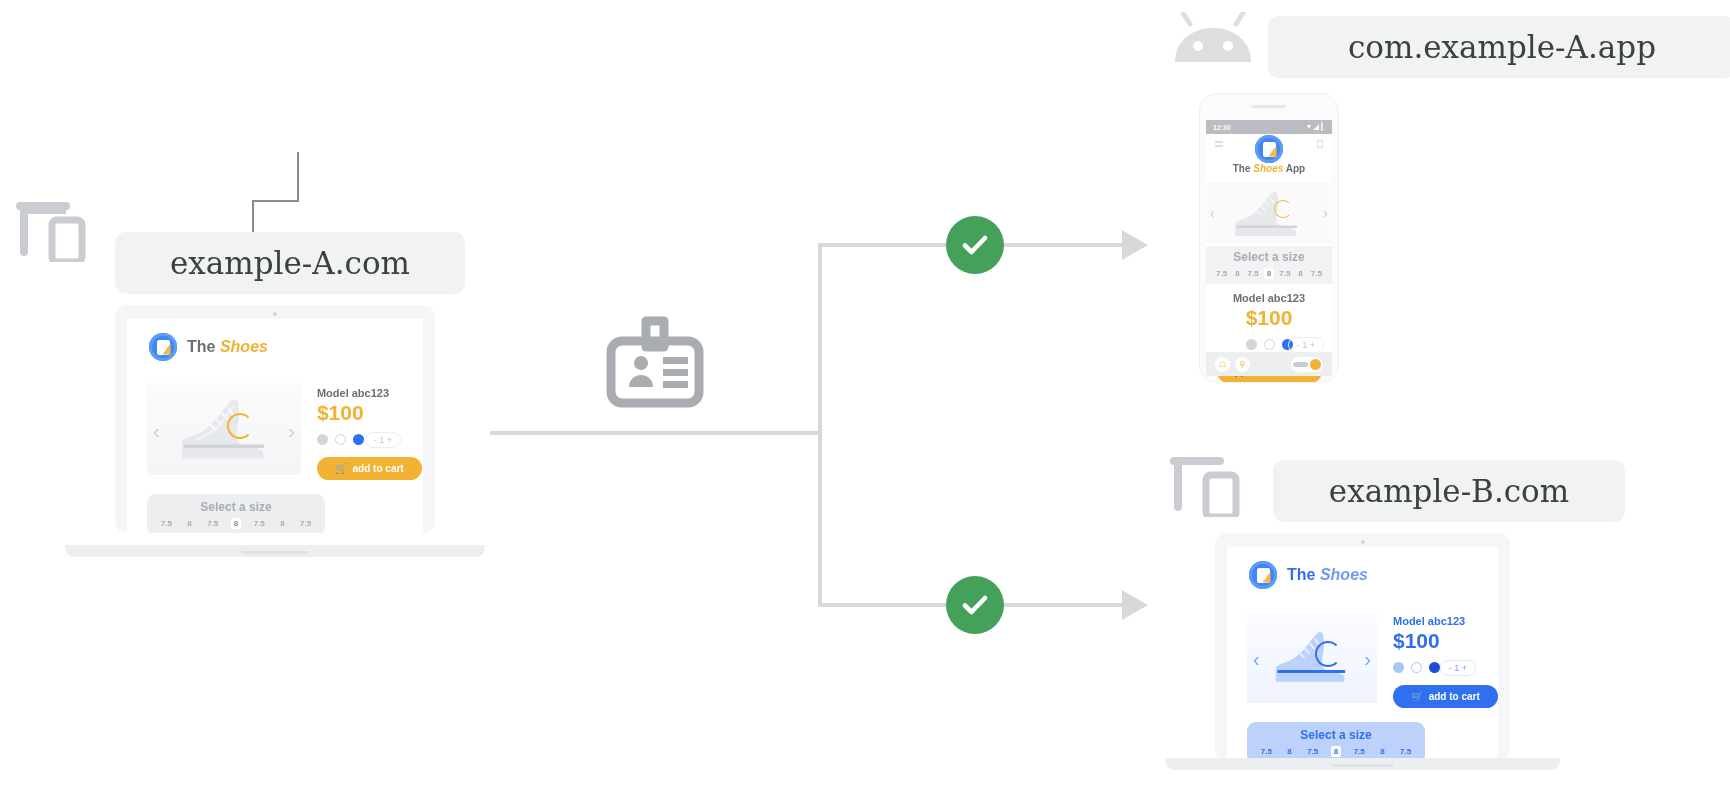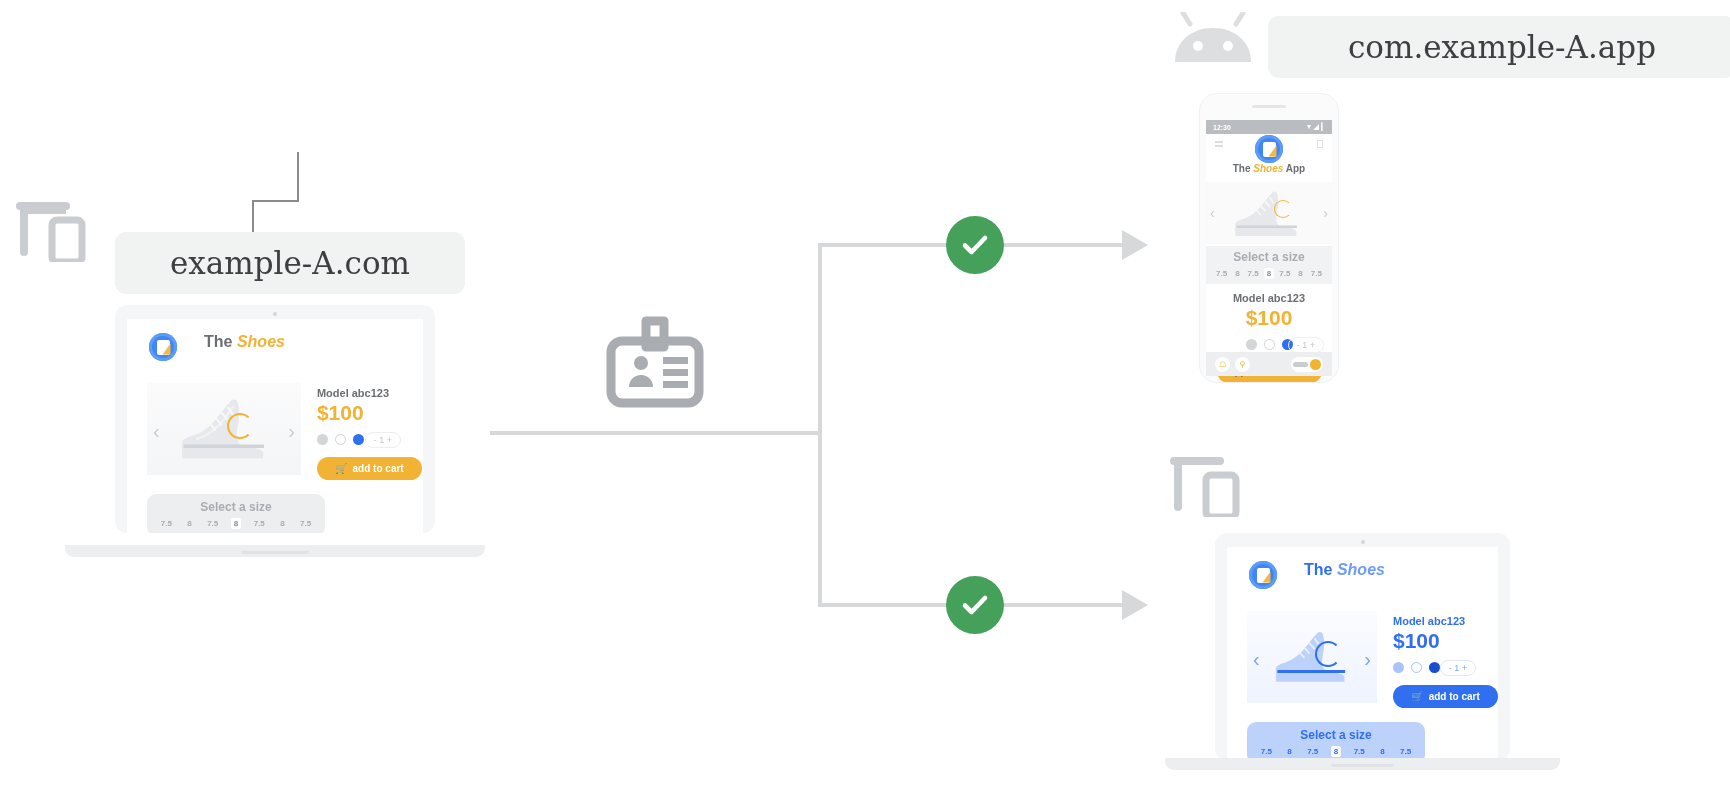--- a/index.html
+++ b/index.html
@@ -91,21 +91,21 @@
   .base{
     position:absolute; left:0; bottom:8px; width:100%; height:12px;
     background:#eceef0; border-radius:0 0 9px 9px;
   }
   .base-lip{
     position:absolute; left:42%; bottom:11px; width:16%; height:3px;
     background:#e0e2e4; border-radius:0 0 4px 4px;
   }
 
   
-  .brandrow{ display:flex; align-items:flex-start; gap:27px; padding:14px 0 0 22px; }
+  .brandrow{ display:flex; align-items:center; gap:10px; padding:14px 0 0 22px; }
   .logo{
     width:28px; height:28px; border-radius:50%; position:relative;
     background:#4285f4; display:flex; align-items:center; justify-content:center;
     box-shadow: inset 0 0 0 3px #5b9cf8;
   }
   .logo .bag{
     width:13px; height:15px; background:#ffffff; border-radius:2px; position:relative;
   }
   .logo .bag:after{
     content:""; position:absolute; right:-1px; bottom:0;
@@ -402,20 +402,23 @@
     </div>
   </div>
 
   <div class="abs" style="left:1170px; top:455px;">
     <svg width="74" height="62" viewBox="0 0 74 62" fill="none">
       <path d="M4 6h46" stroke="#c9ccd0" stroke-width="8" stroke-linecap="round"></path>
       <path d="M8 6v46" stroke="#c9ccd0" stroke-width="8" stroke-linecap="round"></path>
       <rect x="36" y="20" width="30" height="42" rx="5" stroke="#c9ccd0" stroke-width="7" fill="#fff"></rect>
     </svg>
   </div>
+  <div class="abs pill pill-b">
+    <span class="txt">example-B.com</span>
+  </div>
 
   <div class="abs laptopB">
     <div class="lid">
       <div class="lid-dot"></div>
       <div class="screen">
 
         <div class="brandrow">
           <span class="logo">
               <span class="bag"></span>
             </span>

